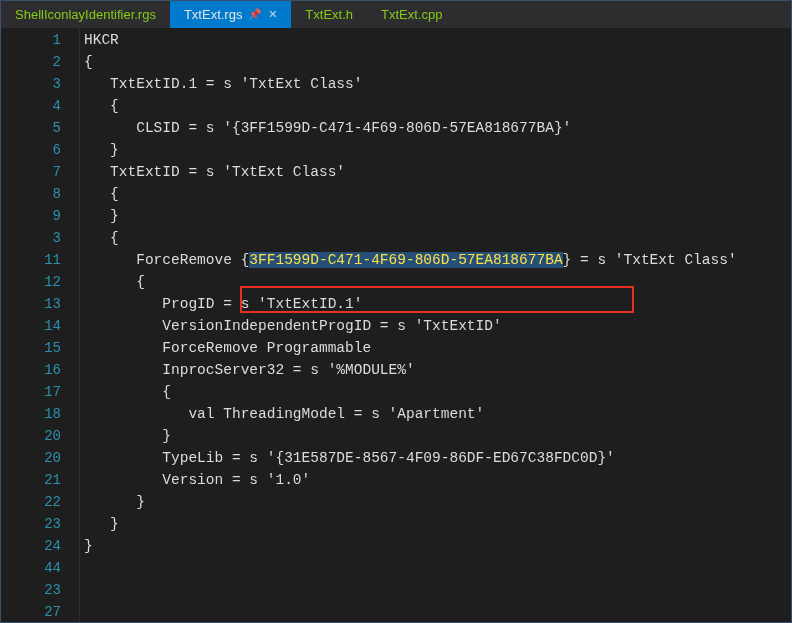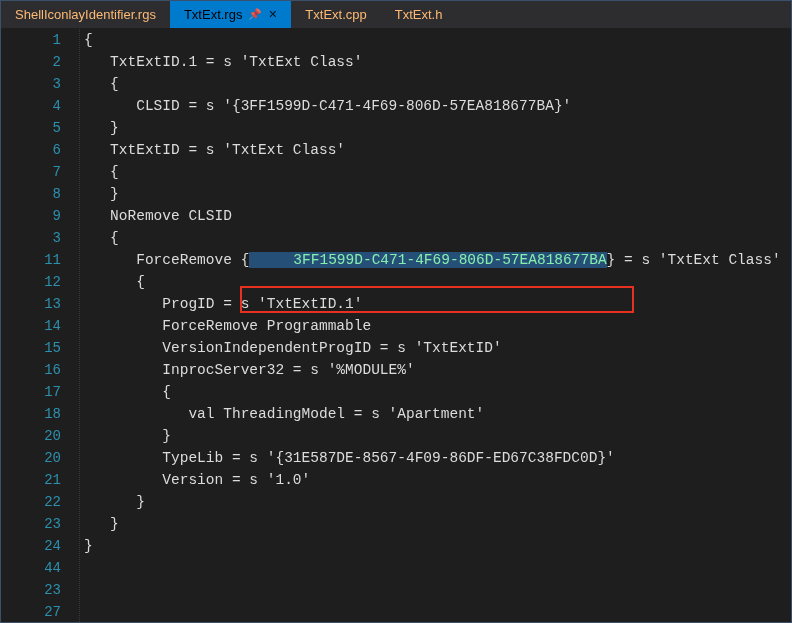--- a/index.html
+++ b/index.html
@@ -14,31 +14,31 @@
     }
     .tab-bar {
       display: flex;
       background: #2d2d30;
       height: 28px;
       border-bottom: 1px solid #1e1e1e;
     }
     .tab {
       padding: 5px 14px;
       font-size: 13px;
-      color: #fdba74;
+      color: #84cc16;
       background: #2d2d30;
       font-family: 'Segoe UI', Tahoma, sans-serif;
       cursor: pointer;
       display: flex;
       align-items: center;
       gap: 6px;
     }
     .tab.active {
       background: #007acc;
-      color: #000000;
+      color: #e5e5e5;
     }
     .tab .pin, .tab .close {
       font-size: 11px;
       opacity: 0.85;
     }
     .editor {
       display: flex;
       height: calc(100% - 28px);
       background: #1e1e1e;
     }
@@ -63,22 +63,21 @@
       border-left: 1px dotted #393939;
     }
     .code-line {
       height: 22px;
       line-height: 22px;
       white-space: pre;
       padding-left: 4px;
     }
     .selection {
       background: #264f78;
-      color: #86efac;
-      padding-left: 44px;
+      color: #fde047;
     }
     .highlight-box {
       position: absolute;
       border: 2px solid #e83020;
       pointer-events: none;
       top: 257px;
       left: 160px;
       width: 394px;
       height: 27px;
     }
@@ -89,24 +88,24 @@
 <div class="tab-bar">
   <div class="tab">
     <span>ShellIconlayIdentifier.rgs</span>
   </div>
   <div class="tab active">
     <span>TxtExt.rgs</span>
     <span class="pin">📌</span>
     <span class="close">✕</span>
   </div>
   <div class="tab">
-    <span>TxtExt.cpp</span>
+    <span>TxtExt.h</span>
   </div>
   <div class="tab">
-    <span>TxtExt.h</span>
+    <span>TxtExt.cpp</span>
   </div>
 </div>
 
 <div class="editor">
   <div class="gutter">
     <div class="ln">1</div>
     <div class="ln">2</div>
     <div class="ln">3</div>
     <div class="ln">4</div>
     <div class="ln">5</div>
@@ -128,35 +127,35 @@
     <div class="ln">21</div>
     <div class="ln">22</div>
     <div class="ln">23</div>
     <div class="ln">24</div>
     <div class="ln">44</div>
     <div class="ln">23</div>
     <div class="ln">27</div>
   </div>
 
   <div class="code">
+    <div class="code-line">HKCR</div>
     <div class="code-line">{</div>
     <div class="code-line">   TxtExtID.1 = s 'TxtExt Class'</div>
     <div class="code-line">   {</div>
     <div class="code-line">      CLSID = s '{3FF1599D-C471-4F69-806D-57EA818677BA}'</div>
     <div class="code-line">   }</div>
     <div class="code-line">   TxtExtID = s 'TxtExt Class'</div>
     <div class="code-line">   {</div>
     <div class="code-line">   }</div>
-    <div class="code-line">   NoRemove CLSID</div>
     <div class="code-line">   {</div>
     <div class="code-line"><span>      ForceRemove {</span><span class="selection">3FF1599D-C471-4F69-806D-57EA818677BA</span><span>} = s 'TxtExt Class'</span></div>
     <div class="code-line">      {</div>
     <div class="code-line">         ProgID = s 'TxtExtID.1'</div>
+    <div class="code-line">         VersionIndependentProgID = s 'TxtExtID'</div>
     <div class="code-line">         ForceRemove Programmable</div>
-    <div class="code-line">         VersionIndependentProgID = s 'TxtExtID'</div>
     <div class="code-line">         InprocServer32 = s '%MODULE%'</div>
     <div class="code-line">         {</div>
     <div class="code-line">            val ThreadingModel = s 'Apartment'</div>
     <div class="code-line">         }</div>
     <div class="code-line">         TypeLib = s '{31E587DE-8567-4F09-86DF-ED67C38FDC0D}'</div>
     <div class="code-line">         Version = s '1.0'</div>
     <div class="code-line">      }</div>
     <div class="code-line">   }</div>
     <div class="code-line">}</div>
     <div class="code-line"></div>

